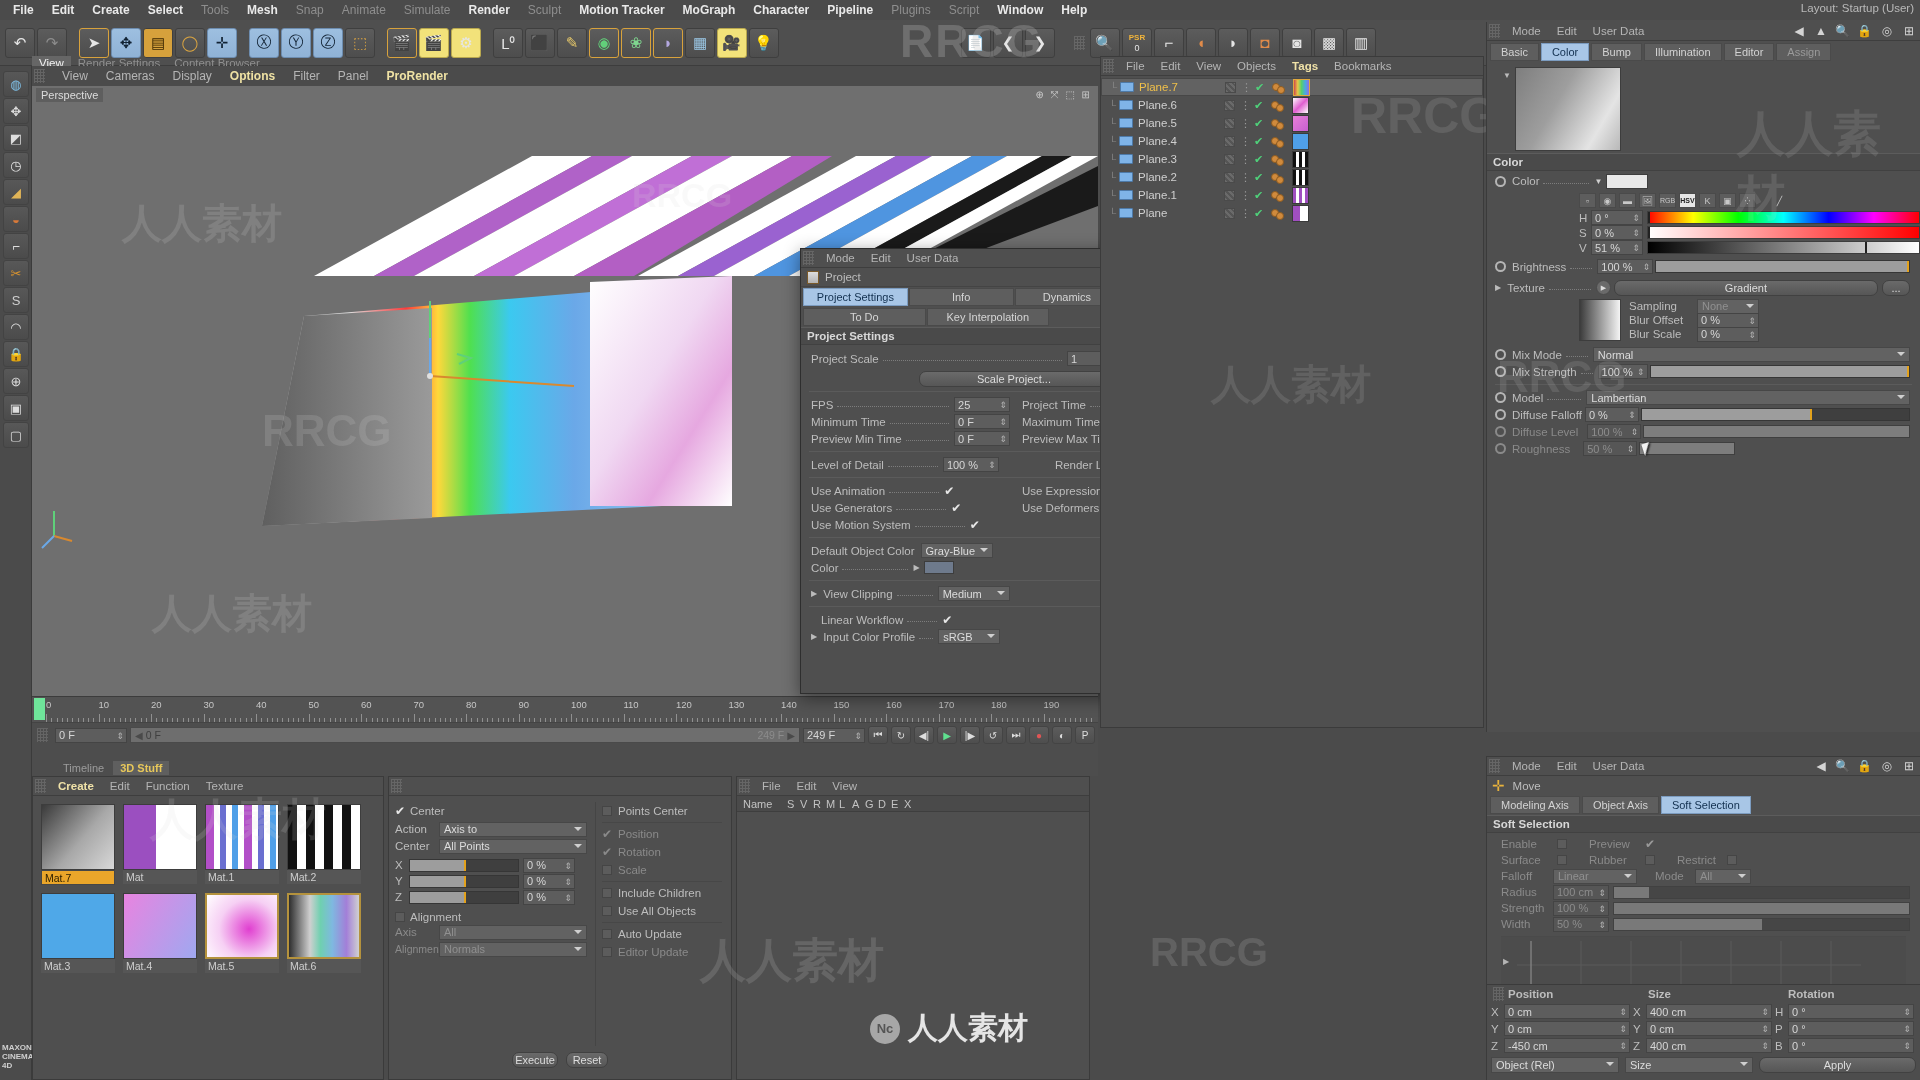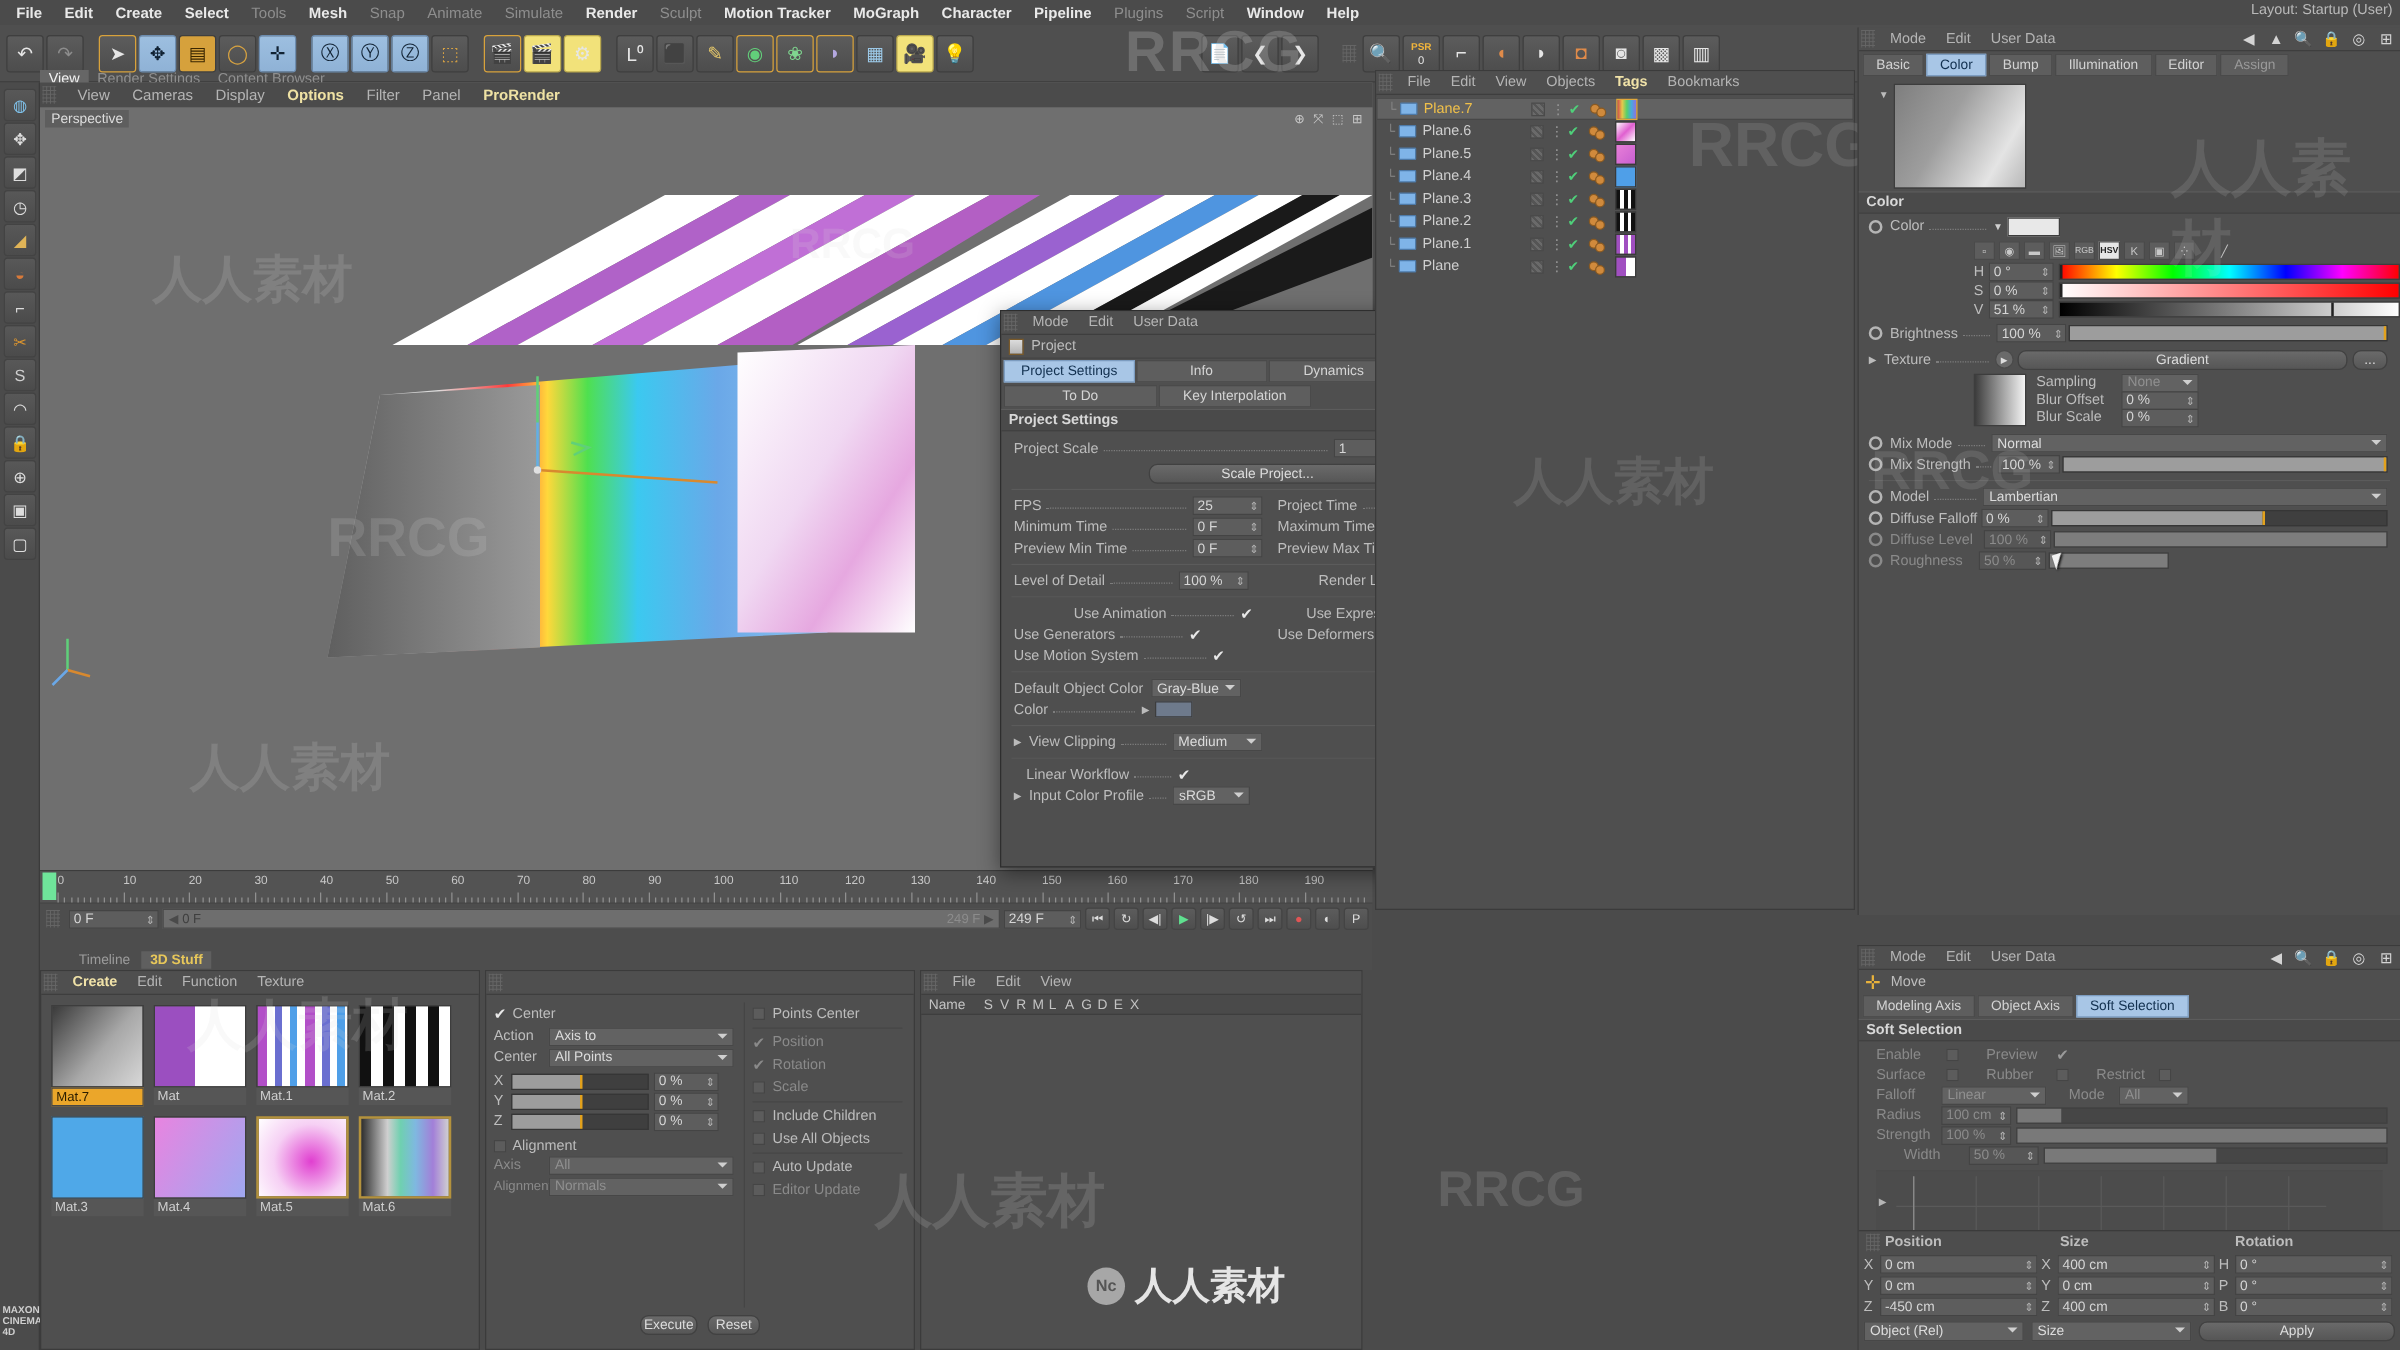--- a/index.html
+++ b/index.html
@@ -923,21 +923,21 @@
         <span>100 %</span>
           <span class="spin">⇕</span>
       </div>
       <span style="width:56px"></span>
       <span class="lbl">Render LOD in Editor</span>
       <span class="chk" style="margin-left:6px"></span>
     </div>
     <div class="divline"></div>
     <div id="attr-checks">
         <div class="prow">
-          <div class="row" style="width: 200px; margin-left: 48px;">
+          <div class="row" style="width: 200px;">
             <span class="lbl">Use Animation</span>
             <span class="dots" style="max-width: 50px;"></span>
             <span class="chk on">✔</span>
           </div>
           <span style="width: 12px;"></span>
           <div class="row" style="width: 196px;">
             <span class="lbl">Use Expression</span>
             <span class="dots" style="max-width: 50px;"></span>
             <span class="chk on">✔</span>
           </div>
@@ -1396,21 +1396,21 @@
             <span class="lbl dim" style="width: 52px;">Strength</span>
             <div class="fld dim" style="width: 56px;">
               <span>100 %</span>
               <span class="spin">⇕</span>
             </div>
             <div class="slider" style="flex: 1 1 0%; margin-left: 4px; margin-right: 10px; opacity: 0.55;">
               <i style="width: 100%;"></i>
             </div>
           </div>
           <div class="row" style="height: 16px;">
-            <span class="lbl dim" style="width: 52px; margin-left: 22px;">Width</span>
+            <span class="lbl dim" style="width: 52px;">Width</span>
             <div class="fld dim" style="width: 56px;">
               <span>50 %</span>
               <span class="spin">⇕</span>
             </div>
             <div class="slider" style="flex: 1 1 0%; margin-left: 4px; margin-right: 10px; opacity: 0.55;">
               <i style="width: 50%;"></i>
             </div>
           </div>
         </div>
     </div>

